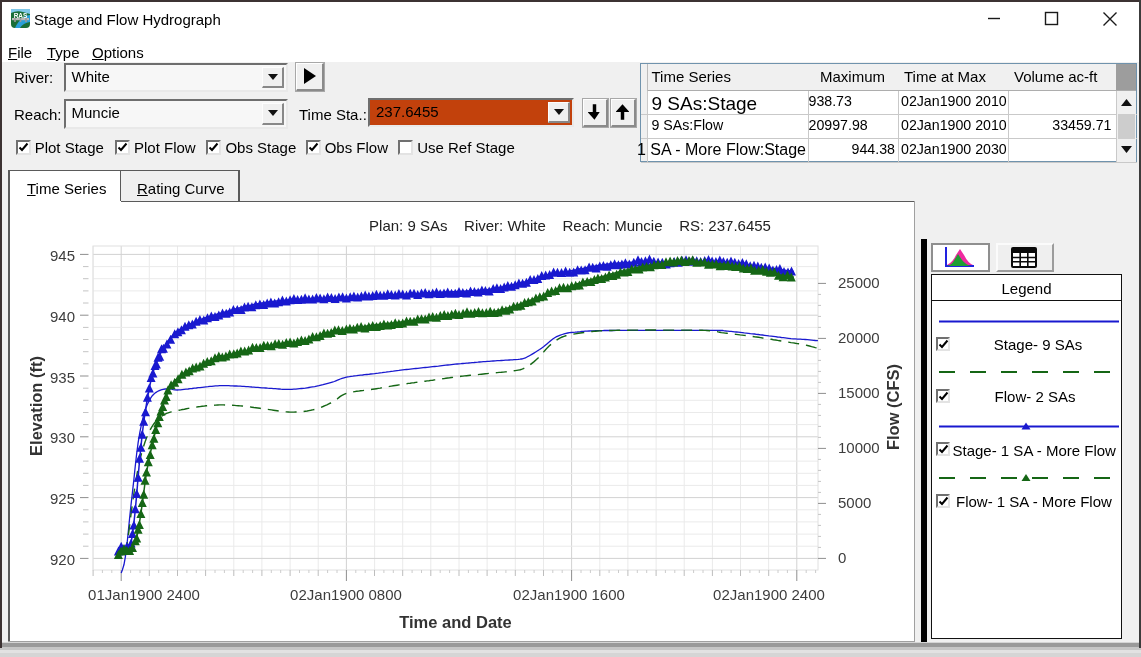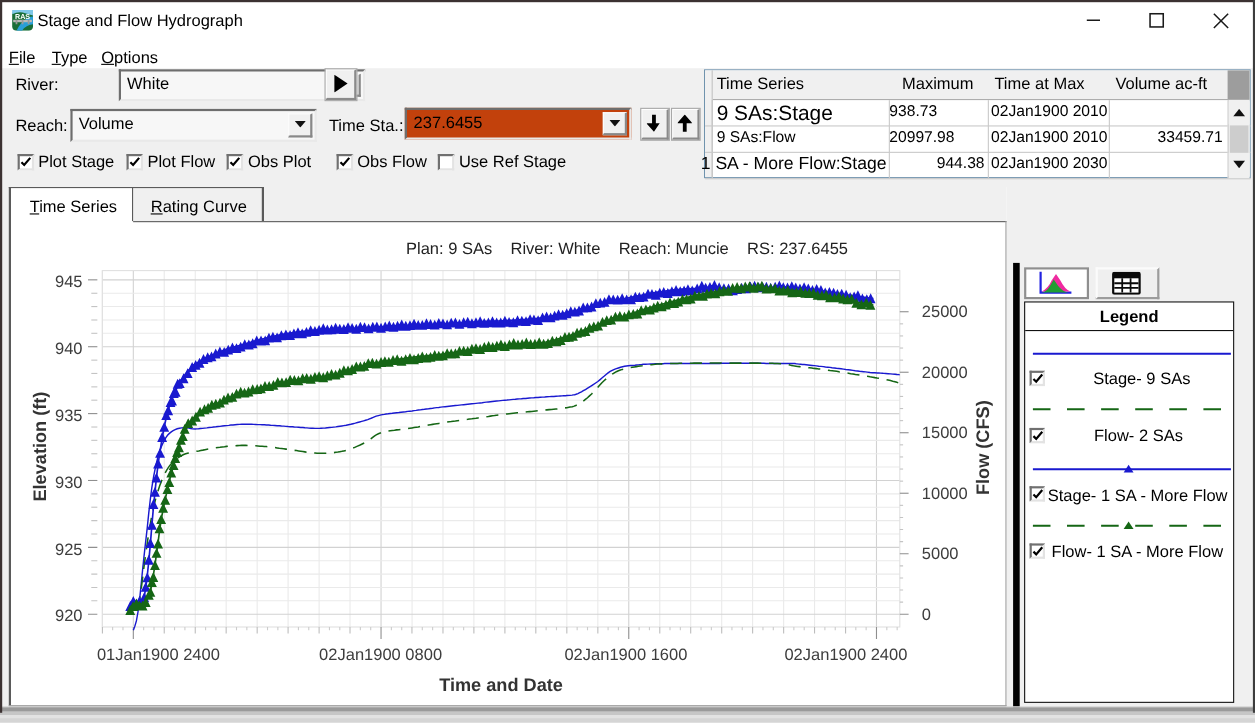--- a/index.html
+++ b/index.html
@@ -29,36 +29,36 @@
 <div class="lbl" style="left:34px;top:11px;font-size:15px">Stage and Flow Hydrograph</div>
 <svg class="ab" style="left:980px;top:8px" width="150" height="22" viewBox="0 0 150 22">
 <line x1="8" y1="10.5" x2="20" y2="10.5" stroke="#1a1a1a" stroke-width="1.4"></line>
 <rect x="65.5" y="4.5" width="12" height="12" fill="none" stroke="#1a1a1a" stroke-width="1.4"></rect>
 <path d="M123.5 4.5 L136.5 17.5 M136.5 4.5 L123.5 17.5" stroke="#1a1a1a" stroke-width="1.4"></path>
 </svg>
 <div class="lbl" style="left:8px;top:44px"><span style="text-decoration:underline">F</span>ile</div>
 <div class="lbl" style="left:47px;top:44px"><span style="text-decoration:underline">T</span>ype</div>
 <div class="lbl" style="left:92px;top:44px"><span style="text-decoration:underline">O</span>ptions</div>
 <div class="lbl" style="left:14px;top:69px">River:</div>
-<div style="position:absolute;left:63.5px;top:62.5px;width:224.5px;height:29px;background:#f7f7f7;border-top:2px solid #6e6e6e;border-left:2px solid #6e6e6e;border-bottom:2px solid #e9e9e9;border-right:2px solid #e9e9e9;box-sizing:border-box;margin-left:44px;">
+<div style="position:absolute;left:63.5px;top:62.5px;width:224.5px;height:29px;background:#f7f7f7;border-top:2px solid #6e6e6e;border-left:2px solid #6e6e6e;border-bottom:2px solid #e9e9e9;border-right:2px solid #e9e9e9;box-sizing:border-box;">
 <div style="position:absolute;left:6px;top:3px;font-size:15px">White</div>
 <div style="position:absolute;right:2px;top:2px;width:22px;height:21px;background:#f0f0f0;border-top:1px solid #fdfdfd;border-left:1px solid #fdfdfd;border-right:2px solid #888;border-bottom:2px solid #888;box-sizing:border-box">
       <svg width="10" height="6" viewBox="0 0 10 6" style="position:absolute;left:5px;top:6px">
         <path d="M0 0h10L5 6Z" fill="#111"></path>
       </svg>
     </div>
 </div>
 <div style="position:absolute;left:296px;top:62.5px;width:28px;height:28.5px;background:#f0f0f0;border-top:1px solid #fff;border-left:1px solid #fff;border-bottom:2px solid #8a8a8a;border-right:2px solid #8a8a8a;outline:1px solid #a8a8a8;box-sizing:border-box;">
 <svg width="14" height="16" viewBox="0 0 14 16" style="position:absolute;left:6px;top:4px">
       <path d="M1 0L13 8L1 16Z" fill="#000"></path>
     </svg>
 </div>
 <div class="lbl" style="left:14px;top:106px">Reach:</div>
 <div style="position:absolute;left:63.5px;top:99px;width:224.5px;height:29.5px;background:#f7f7f7;border-top:2px solid #6e6e6e;border-left:2px solid #6e6e6e;border-bottom:2px solid #e9e9e9;border-right:2px solid #e9e9e9;box-sizing:border-box;">
-<div style="position:absolute;left:6px;top:3px;font-size:15px">Volume</div>
+<div style="position:absolute;left:6px;top:3px;font-size:15px">Muncie</div>
 <div style="position:absolute;right:2px;top:2px;width:22px;height:21.5px;background:#f0f0f0;border-top:1px solid #fdfdfd;border-left:1px solid #fdfdfd;border-right:2px solid #888;border-bottom:2px solid #888;box-sizing:border-box">
       <svg width="10" height="6" viewBox="0 0 10 6" style="position:absolute;left:5px;top:6px">
         <path d="M0 0h10L5 6Z" fill="#111"></path>
       </svg>
     </div>
 </div>
 <div class="lbl" style="left:299px;top:106px">Time Sta.:</div>
 <div style="position:absolute;left:368px;top:97.5px;width:206px;height:29.5px;background:#c2410c;border-top:2px solid #6e6e6e;border-left:2px solid #6e6e6e;border-bottom:2px solid #e9e9e9;border-right:2px solid #e9e9e9;box-sizing:border-box;">
 <div style="position:absolute;left:6px;top:3px;font-size:15px">237.6455</div>
 <div style="position:absolute;right:2px;top:2px;width:22px;height:21.5px;background:#f0f0f0;border-top:1px solid #fdfdfd;border-left:1px solid #fdfdfd;border-right:2px solid #888;border-bottom:2px solid #888;box-sizing:border-box">
@@ -87,21 +87,21 @@
     <svg width="11" height="11" viewBox="0 0 11 11" style="position:absolute;left:0px;top:0px">
       <path d="M1.5 5.5L4 8L9.5 1.5" stroke="#000" stroke-width="2" fill="none"></path>
     </svg>
   </div>
 <div class="lbl" style="left:134px;top:139px">Plot Flow</div>
 <div style="position:absolute;left:206.4px;top:140px;width:15px;height:15px;background:#fff;border-top:2px solid #707070;border-left:2px solid #707070;border-bottom:2px solid #e3e3e3;border-right:2px solid #e3e3e3;box-sizing:border-box;">
     <svg width="11" height="11" viewBox="0 0 11 11" style="position:absolute;left:0px;top:0px">
       <path d="M1.5 5.5L4 8L9.5 1.5" stroke="#000" stroke-width="2" fill="none"></path>
     </svg>
   </div>
-<div class="lbl" style="left:225.4px;top:139px">Obs Plot</div>
+<div class="lbl" style="left:225.4px;top:139px">Obs Stage</div>
 <div style="position:absolute;left:305.7px;top:140px;width:15px;height:15px;background:#fff;border-top:2px solid #707070;border-left:2px solid #707070;border-bottom:2px solid #e3e3e3;border-right:2px solid #e3e3e3;box-sizing:border-box;">
     <svg width="11" height="11" viewBox="0 0 11 11" style="position:absolute;left:0px;top:0px">
       <path d="M1.5 5.5L4 8L9.5 1.5" stroke="#000" stroke-width="2" fill="none"></path>
     </svg>
   </div>
 <div class="lbl" style="left:324.7px;top:139px">Obs Flow</div>
 <div style="position:absolute;left:398.2px;top:140px;width:15px;height:15px;background:#fff;border-top:2px solid #707070;border-left:2px solid #707070;border-bottom:2px solid #e3e3e3;border-right:2px solid #e3e3e3;box-sizing:border-box;"></div>
 <div class="lbl" style="left:417.2px;top:139px">Use Ref Stage</div>
 <div class="ab" style="left:639.5px;top:62.5px;width:497.5px;height:99.5px;background:#fff;border:1px solid #7093ad"></div>
 <div class="ab" style="left:640.5px;top:63.5px;width:7px;height:97.5px;background:#f0f0f0;border-right:1px solid #bbb"></div>
@@ -149,21 +149,21 @@
 <path d="M3 1 V20 H31" stroke="#2222e0" stroke-width="2" fill="none"></path>
 <path d="M4 19 Q10 16 13 9 L17 3 L21 9 Q25 17 30 19 Z" fill="#ef2aa0"></path>
 <path d="M4 20 Q9 19 12 13 L15 8 L19 14 Q23 19 28 20 Z" fill="#1f9e33"></path>
 </svg>
 <svg class="ab" style="left:1010px;top:247px" width="28" height="21" viewBox="0 0 28 21">
 <rect x="1" y="0" width="26" height="21" rx="2" fill="#0a0a0a"></rect>
 <rect x="3" y="6" width="22" height="13" fill="#fff"></rect>
 <path d="M3 10.5h22M3 14.8h22M10.2 6v13M17.8 6v13" stroke="#0a0a0a" stroke-width="1.6"></path>
 </svg>
 <div class="ab" style="left:931px;top:273.5px;width:191px;height:365.5px;background:#fff;border:1.5px solid #111;box-sizing:border-box"></div>
-<div class="ab" style="left:931px;top:280px;width:191px;text-align:center;font-size:15px;font-weight:bold;color:#000">Legend</div>
+<div class="ab" style="left:931px;top:280px;width:191px;text-align:center;font-size:15px;font-weight:normal;color:#000">Legend</div>
 <div class="ab" style="left:932px;top:299.5px;width:189px;height:1.5px;background:#111"></div>
 <div style="position:absolute;left:936px;top:336.5px;width:14px;height:14px;background:#fff;border-top:2px solid #707070;border-left:2px solid #707070;border-bottom:2px solid #e3e3e3;border-right:2px solid #e3e3e3;box-sizing:border-box;">
     <svg width="11" height="11" viewBox="0 0 11 11" style="position:absolute;left:0px;top:0px">
       <path d="M1.5 5.5L4 8L9.5 1.5" stroke="#000" stroke-width="2" fill="none"></path>
     </svg>
   </div>
 <div class="ab" style="left:958px;top:336px;width:160px;text-align:center;font-size:15px;white-space:nowrap">Stage- 9 SAs</div>
 <div style="position:absolute;left:936px;top:388.5px;width:14px;height:14px;background:#fff;border-top:2px solid #707070;border-left:2px solid #707070;border-bottom:2px solid #e3e3e3;border-right:2px solid #e3e3e3;box-sizing:border-box;">
     <svg width="11" height="11" viewBox="0 0 11 11" style="position:absolute;left:0px;top:0px">
       <path d="M1.5 5.5L4 8L9.5 1.5" stroke="#000" stroke-width="2" fill="none"></path>

